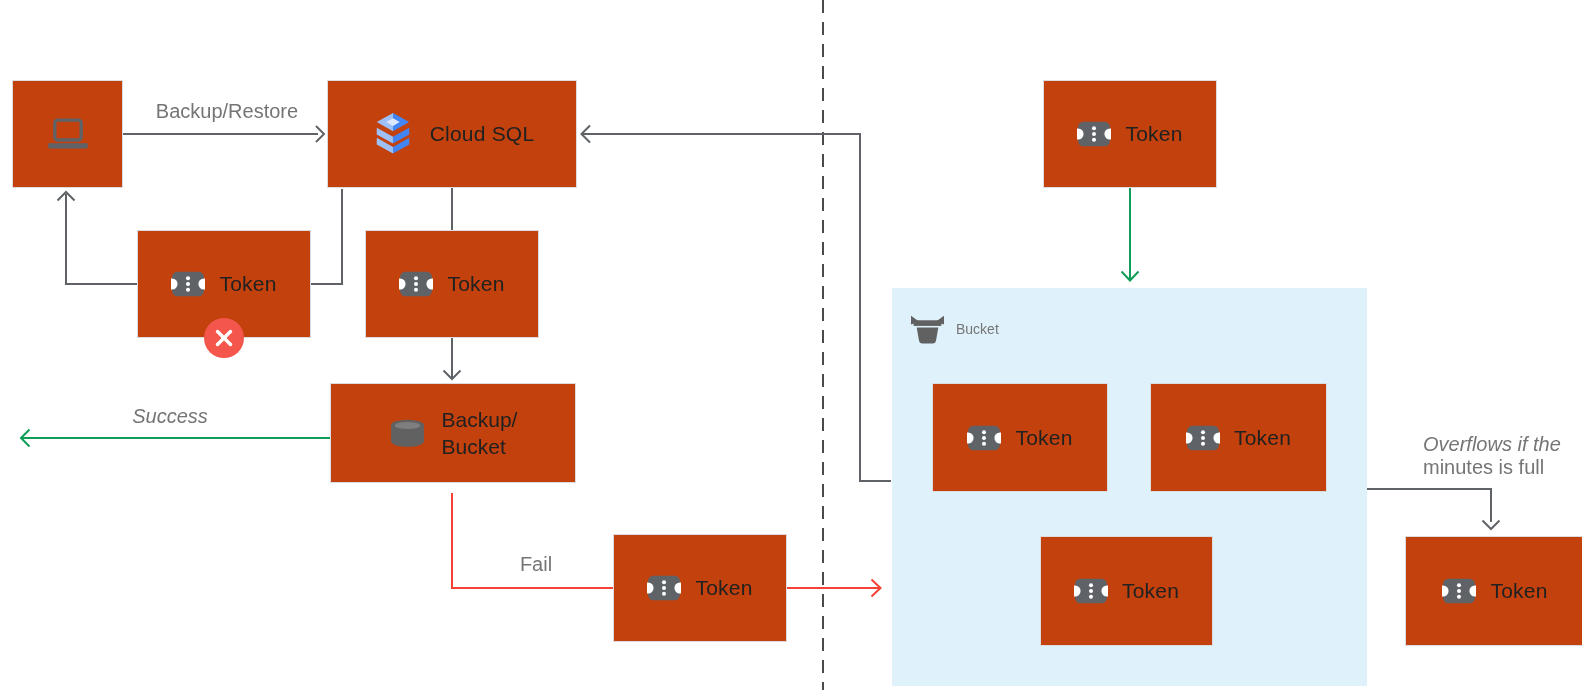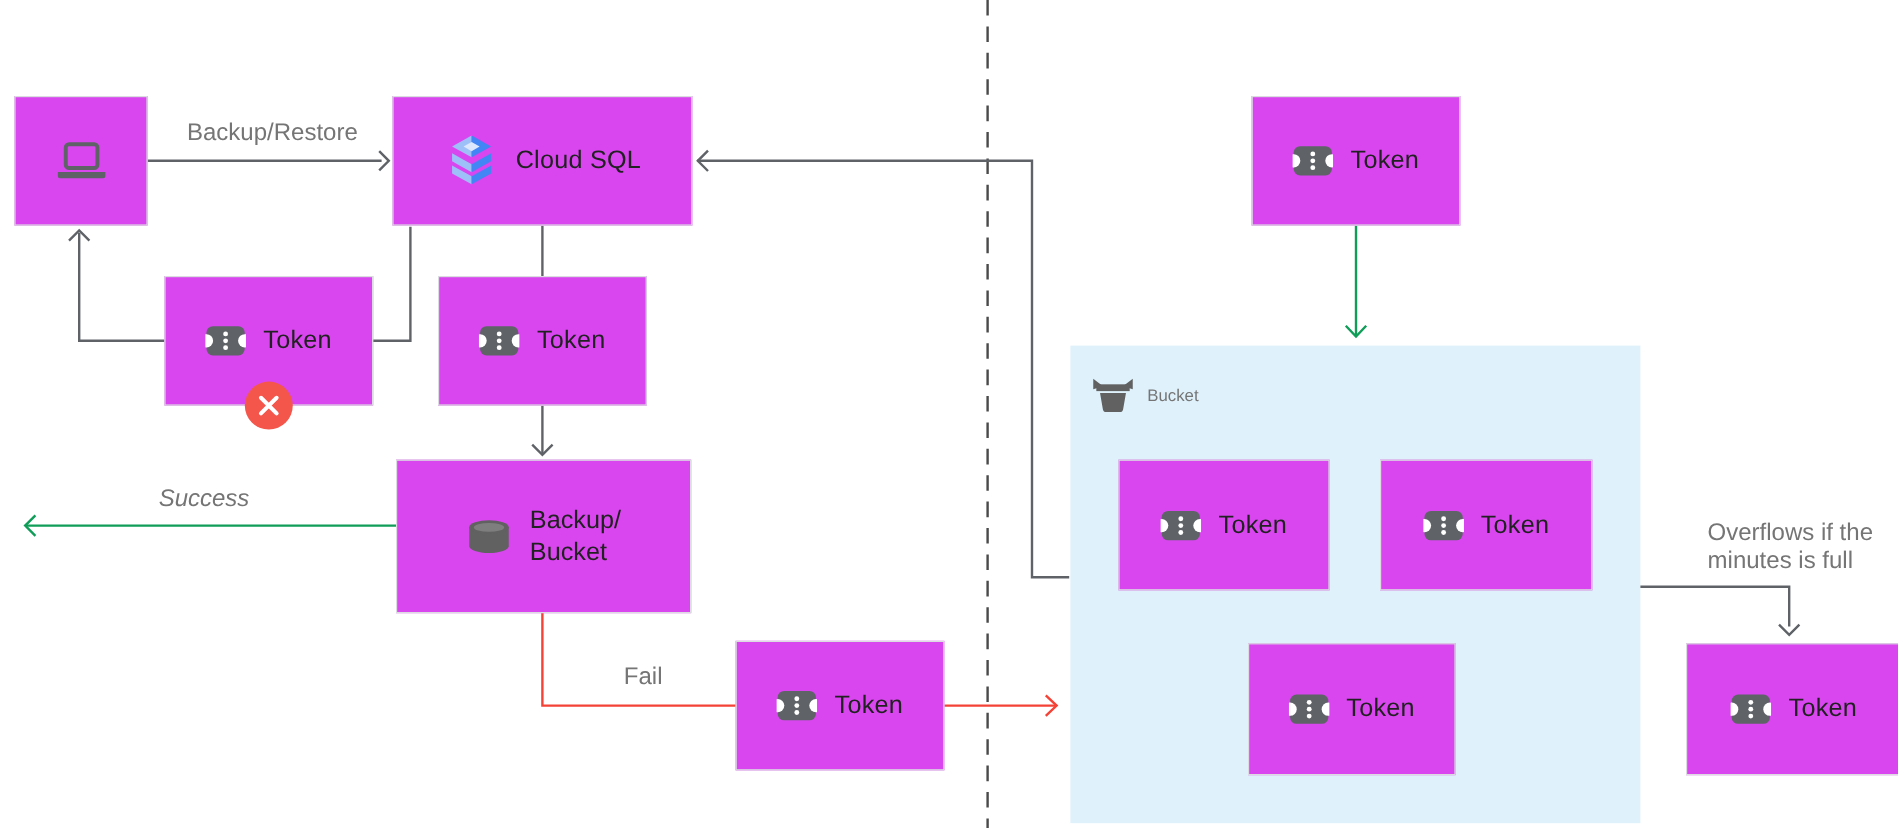--- a/index.html
+++ b/index.html
@@ -17,21 +17,21 @@
     position:relative;width:1582px;height:690px;overflow:hidden;
     font-family:"Liberation Sans",sans-serif;background:#fff;
   }
   .connectors{position:absolute;left:0;top:0;z-index:1;}
   .connectors path, .connectors polyline{fill:none;stroke-width:2px;}
   .g-gray{stroke:var(--connector-gray);}
   .g-green{stroke:var(--success-green);}
   .g-red{stroke:var(--fail-red);}
   .g-dash{stroke:#4a4a4a;stroke-width:2.4px;stroke-dasharray:13 9;}
   .node{
-    position:absolute;z-index:2;background:#d946ef;border:1px solid var(--border-gray);
+    position:absolute;z-index:2;background:#c2410c;border:1px solid var(--border-gray);
     display:flex;align-items:center;justify-content:center;gap:14px;box-sizing:border-box;
   }
   .node .lbl{font-size:21px;color:var(--text-dark);letter-spacing:.2px;}
   .node .lbl2{font-size:21px;color:var(--text-dark);line-height:1.3;text-align:left;}
   .bucket{
     position:absolute;z-index:0;background:var(--bucket-fill);
   }
   .bucket-head{
     position:absolute;z-index:2;display:flex;align-items:center;gap:11px;
   }
@@ -126,21 +126,21 @@
     <path class="g-red" d="M452,493 V588 H613"></path>
     <path class="g-red" d="M787,588 H880"></path>
     <path class="g-red" d="M871.5,579.5 L880.5,588 L871.5,596.5"></path>
   </svg>
 
 
   <div class="edge-label" style="left:155px;top:100px;width:144px;text-align:center;">Backup/Restore</div>
   <div class="edge-label" style="left:120px;top:405px;width:100px;text-align:center;font-style:italic;">Success</div>
   <div class="edge-label" style="left:496px;top:553px;width:80px;text-align:center;">Fail</div>
   <div class="edge-label" style="left:1423px;top:433px;line-height:23px;">
-    <span style="display:block;">Overflows if the</span>
+    <span style="display:block;font-style:italic;">Overflows if the</span>
     <span style="display:block;">minutes is full</span>
   </div>
 
   <div class="node" style="left:12px;top:80px;width:111px;height:108px;">
     <svg class="icon" width="44" height="33">
         <use href="#sym-laptop"></use>
       </svg>
   </div>
 
   <div class="node" style="left:327px;top:80px;width:250px;height:108px;">
@@ -163,21 +163,21 @@
     </svg>
   </div>
 
   <div class="node" style="left:365px;top:230px;width:174px;height:108px;">
     <svg class="icon" width="34" height="30">
         <use href="#sym-token"></use>
       </svg>
     <span class="lbl">Token</span>
   </div>
 
-  <div class="node" style="left:330px;top:383px;width:246px;height:128px;gap:16px;">
+  <div class="node" style="left:330px;top:383px;width:246px;height:100px;gap:16px;">
     <svg class="icon" width="37" height="29">
         <use href="#sym-db"></use>
       </svg>
     <span class="lbl2">
       <span style="display:block;">Backup/</span>
       <span style="display:block;">Bucket</span>
     </span>
   </div>
 
   <div class="node" style="left:613px;top:534px;width:174px;height:108px;">

